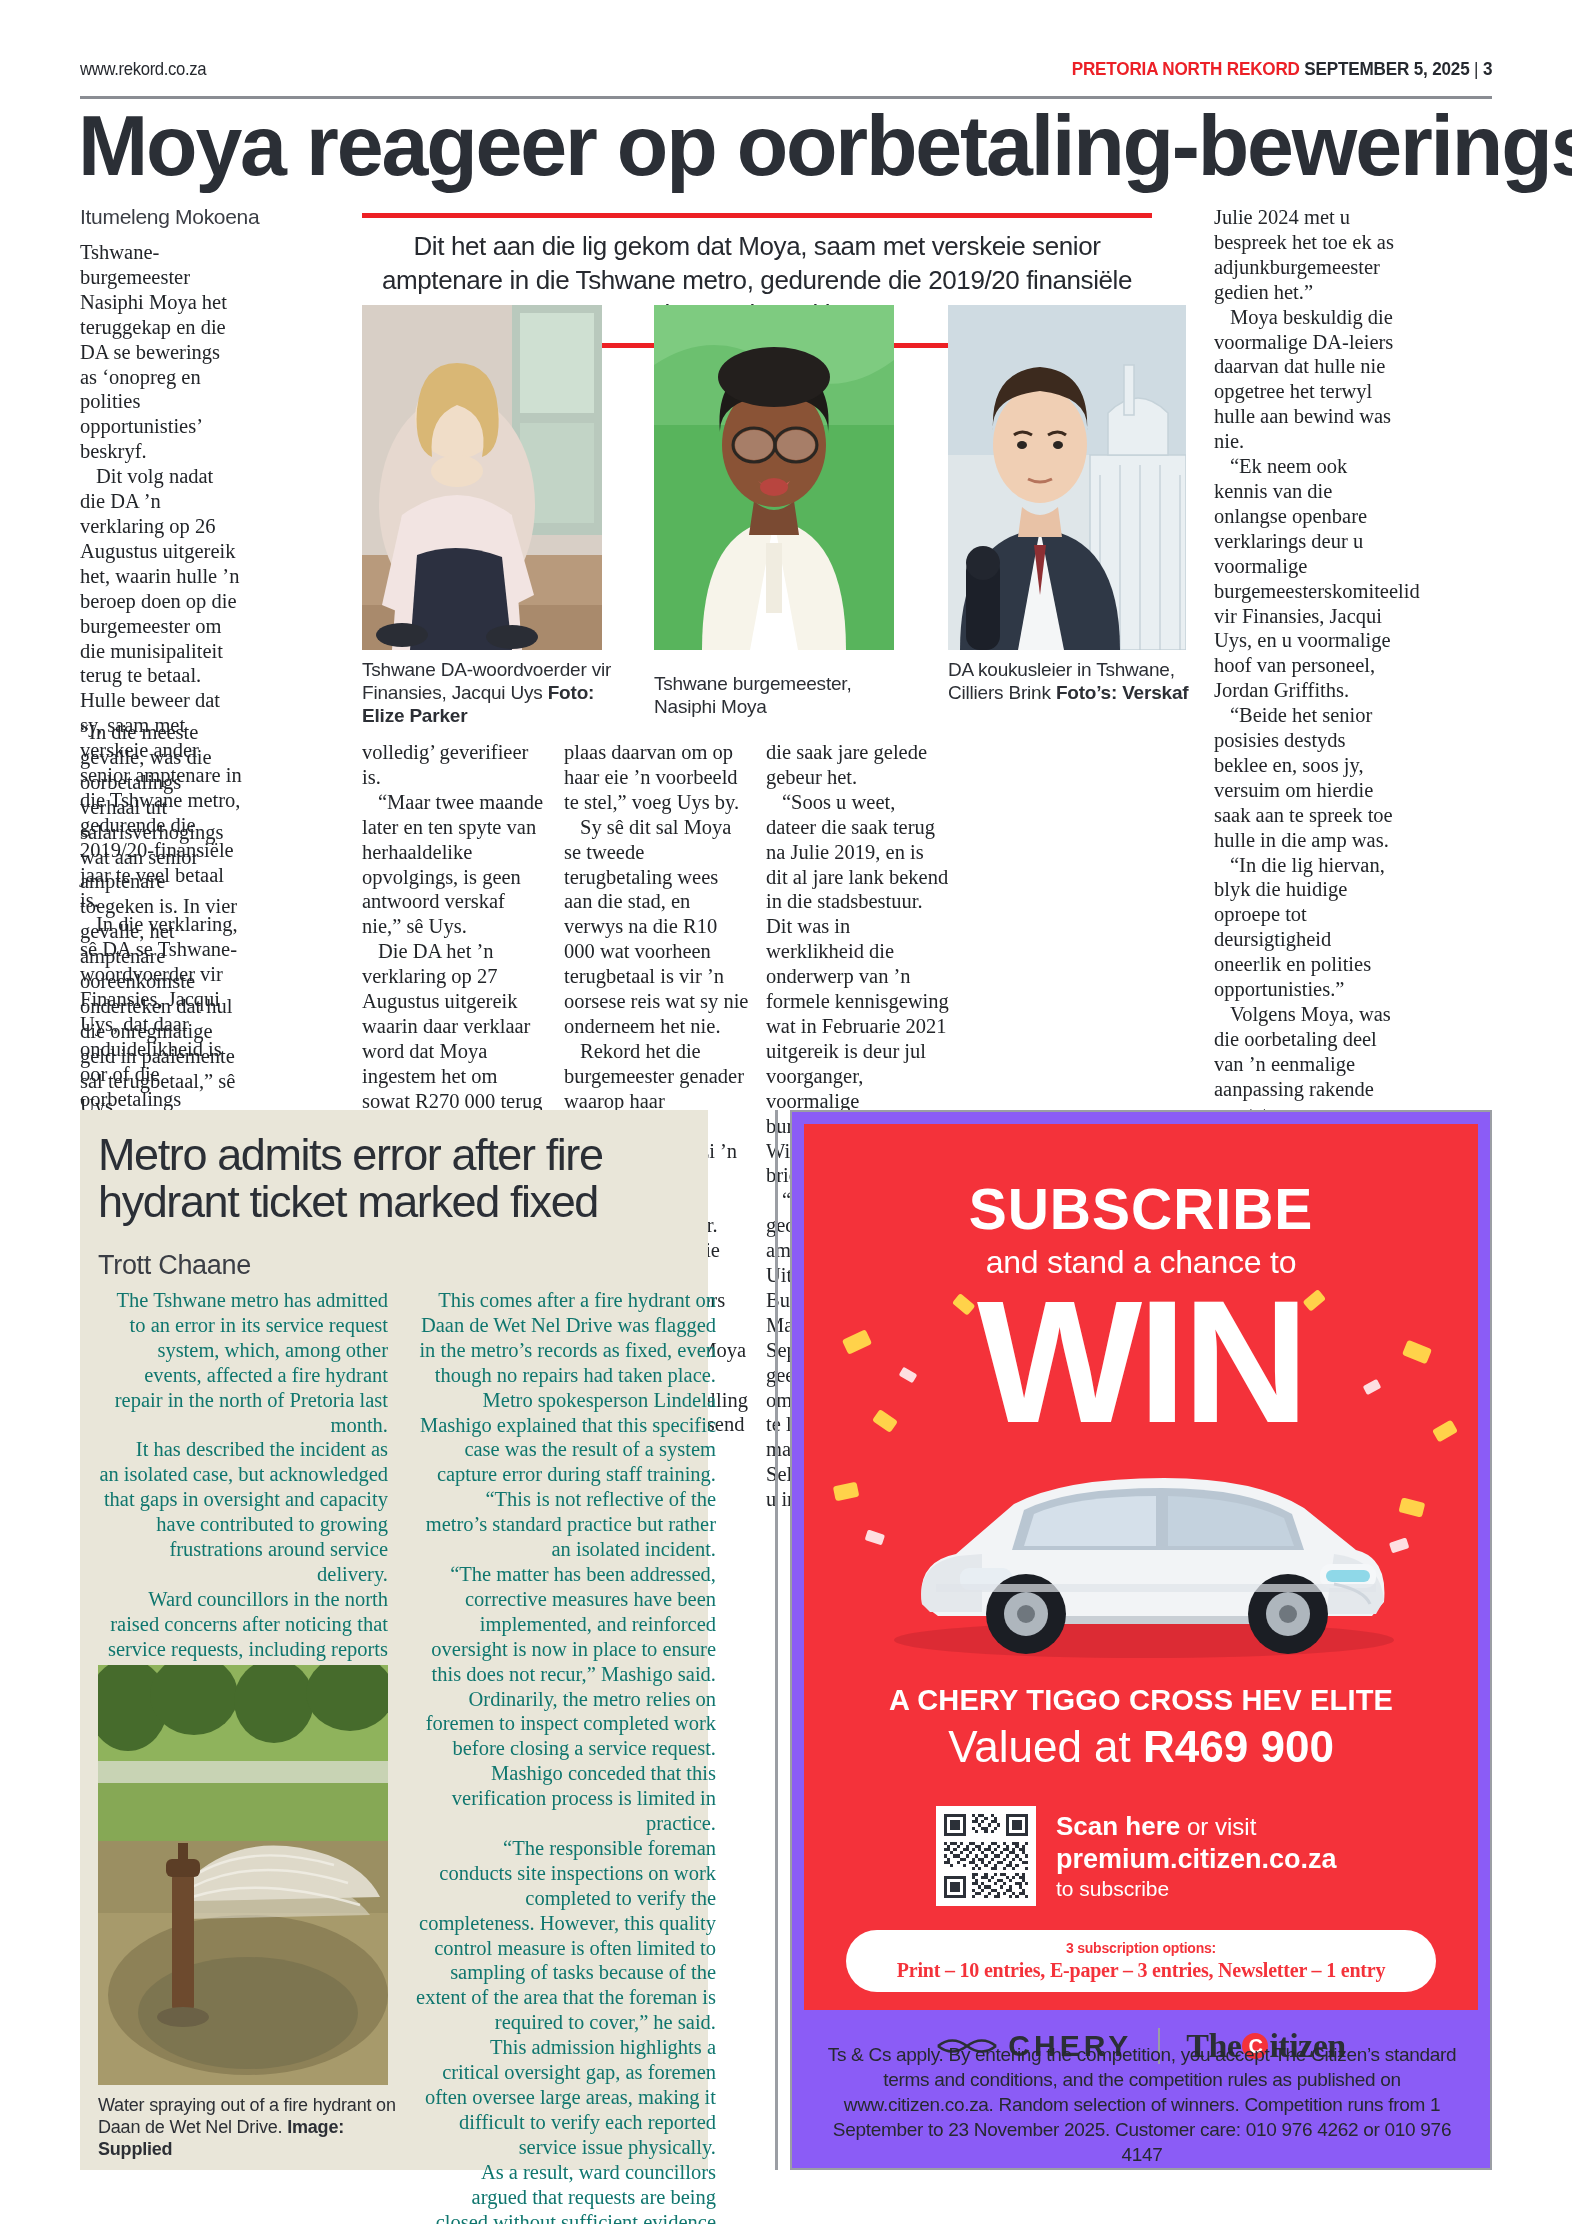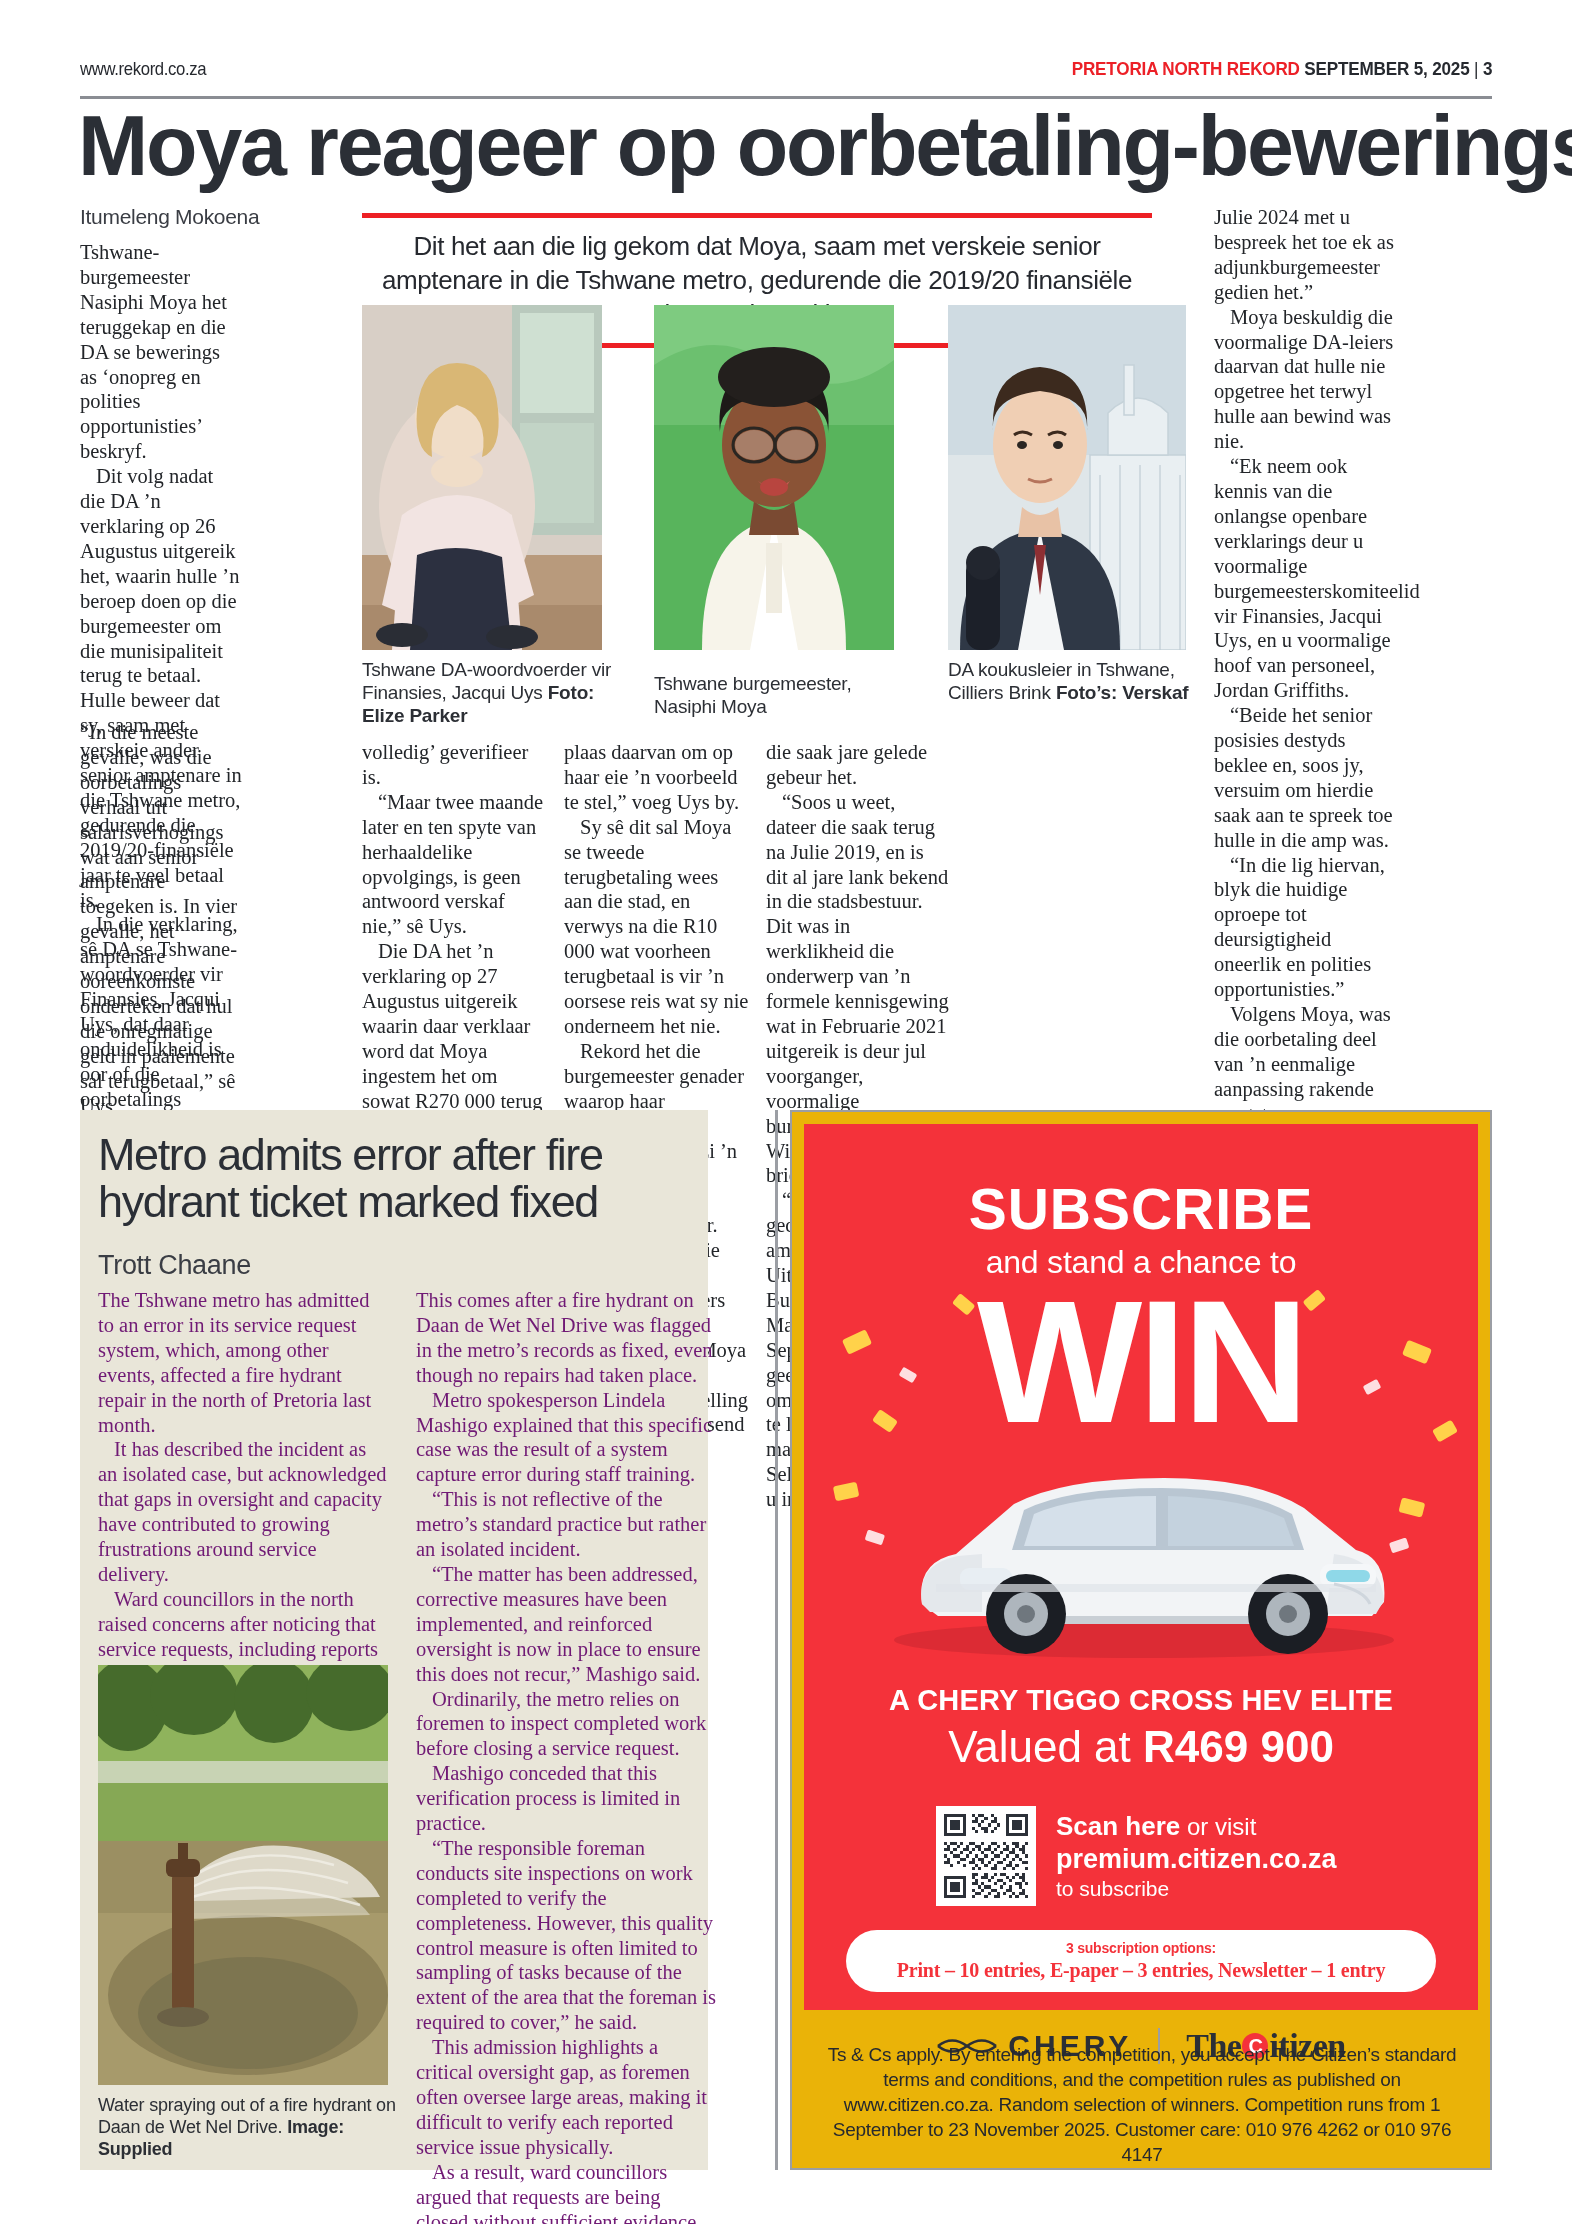--- a/index.html
+++ b/index.html
@@ -179,21 +179,22 @@
     font-family: "Liberation Sans", sans-serif;
     font-size: 27px;
     color: #3a3d44;
     letter-spacing: -0.3px;
   }
   .a2col {
     position: absolute;
     font-family: "Liberation Serif", serif;
     font-size: 20.5px;
     line-height: 1.215;
-    color: #701a75;
+    color: #0f766e;
+    text-align: right;
   }
   .a2col p { margin: 0; text-indent: 16px; }
   .a2col p.first { text-indent: 0; }
   #a2c1 { left: 18px;  top: 178px; width: 290px; }
   #a2c2 { left: 336px; top: 178px; width: 300px; }
 
   #photo-hydrant {
     position: absolute;
     left: 18px; top: 555px;
     width: 290px; height: 420px;
@@ -217,21 +218,21 @@
     left: 775px; top: 1110px;
     width: 3px; height: 1060px;
     background: #9b9ea4;
   }
 
   
   .ad {
     position: absolute;
     left: 790px; top: 1110px;
     width: 702px; height: 1060px;
-    background: #eab308;
+    background: #8b5cf6;
     border: 2px solid #9b9ea4;
     box-sizing: border-box;
   }
   .ad-red {
     position: absolute;
     left: 12px; top: 12px;
     width: 674px; height: 886px;
     background: #f4323a;
     overflow: hidden;
   }

